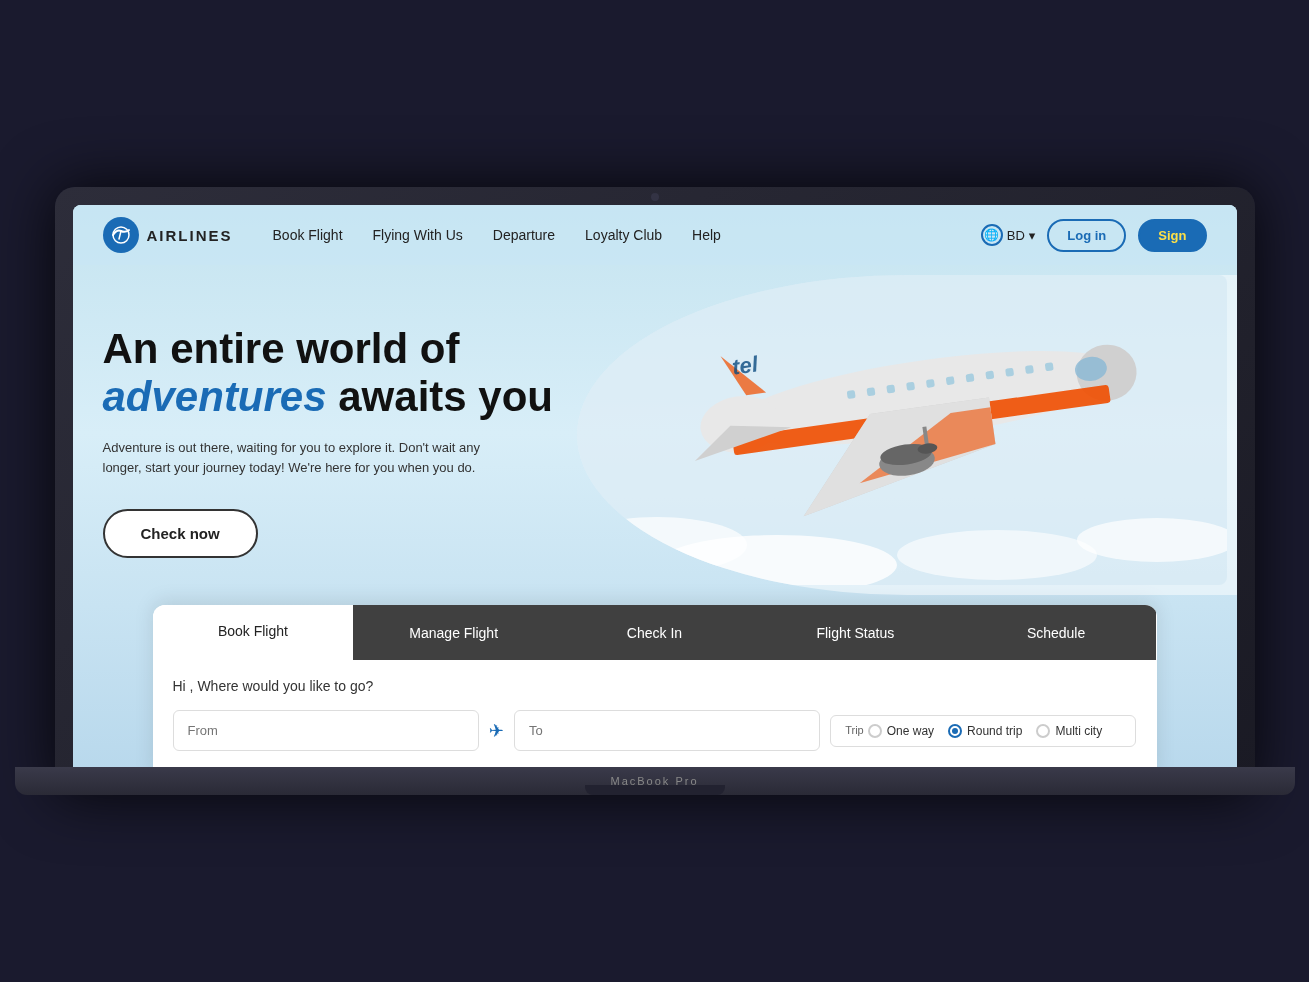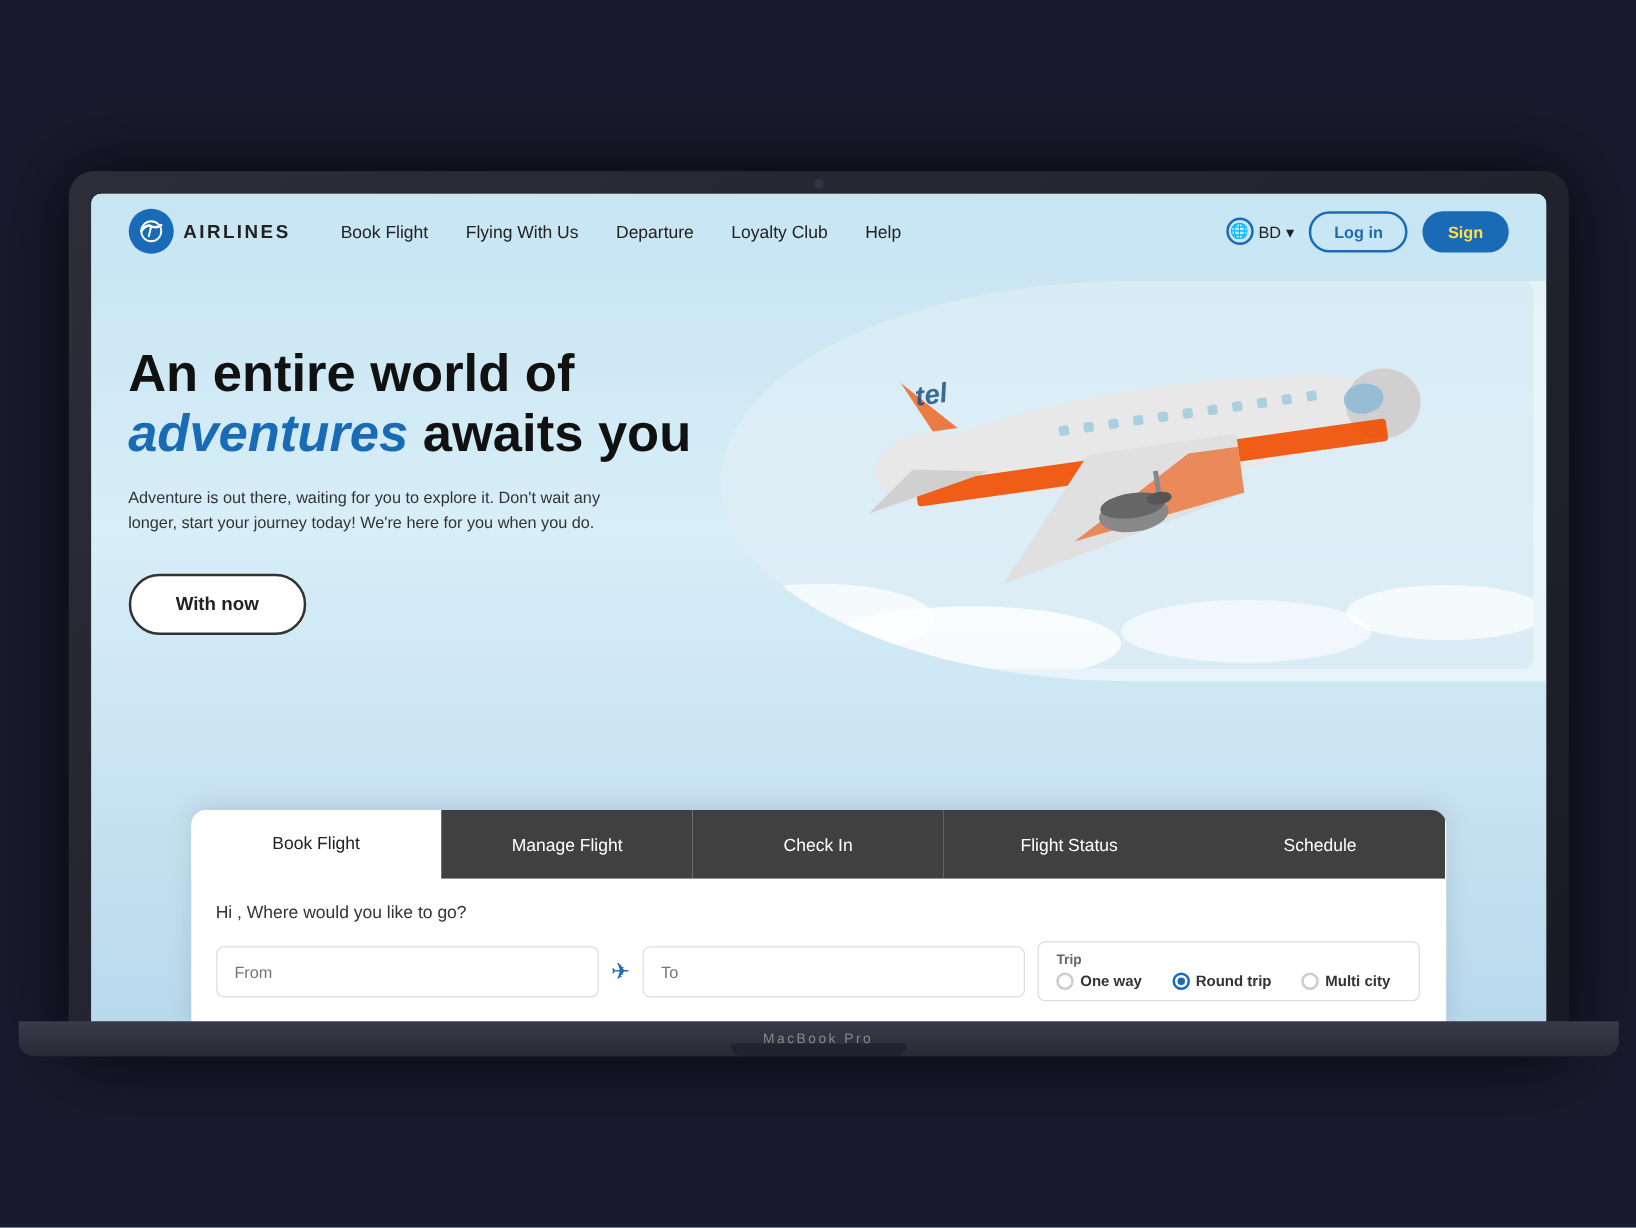--- a/index.html
+++ b/index.html
@@ -17,21 +17,21 @@
       width: 1309px;
       height: 982px;
       display: flex;
       justify-content: center;
       align-items: center;
     }
 
     .laptop-body {
       position: relative;
       width: 1200px;
-      height: 708px;
+      height: 608px;
       background: linear-gradient(145deg, #2d2d3a, #1a1a24);
       border-radius: 20px 20px 0 0;
       padding: 18px;
       box-shadow: 0 0 60px rgba(0,0,0,0.8);
     }
 
     .laptop-screen {
       width: 100%;
       height: 100%;
       background: #cce8f4;
@@ -356,33 +356,31 @@
       color: #999;
       outline: none;
     }
 
     .trip-box {
       flex: 1;
       border: 1px solid #ddd;
       border-radius: 6px;
       padding: 8px 14px;
       display: flex;
-      flex-direction: column;
       gap: 4px;
-      font-weight: bold;
     }
 
     .trip-label {
       font-size: 11px;
       color: #666;
     }
 
     .trip-options {
       display: flex;
-      gap: 24px;
+      gap: 14px;
     }
 
     .trip-option {
       display: flex;
       align-items: center;
       gap: 5px;
       font-size: 12px;
       color: #333;
       cursor: pointer;
     }
@@ -478,21 +476,21 @@
           </nav>
 
           <div class="hero">
             <div class="hero-text">
               <div class="hero-title-line1">An entire world of</div>
               <div class="hero-title-line2">
                 <span class="hero-title-accent">adventures</span>
                 <span class="hero-title-normal"> awaits you</span>
               </div>
               <p class="hero-subtitle">Adventure is out there, waiting for you to explore it. Don't wait any longer, start your journey today! We're here for you when you do.</p>
-              <button class="btn-book-now">With now</button>
+              <button class="btn-book-now">Check now</button>
             </div>
 
             <div class="airplane-bg">
               <svg width="650" height="310" viewBox="0 0 650 310">
 
                 <rect width="650" height="310" fill="rgba(200,225,240,0.4)" rx="8"></rect>
 
                 <ellipse cx="80" cy="270" rx="90" ry="28" fill="white" opacity="0.7"></ellipse>
                 <ellipse cx="200" cy="290" rx="120" ry="30" fill="white" opacity="0.8"></ellipse>
                 <ellipse cx="420" cy="280" rx="100" ry="25" fill="white" opacity="0.6"></ellipse>

